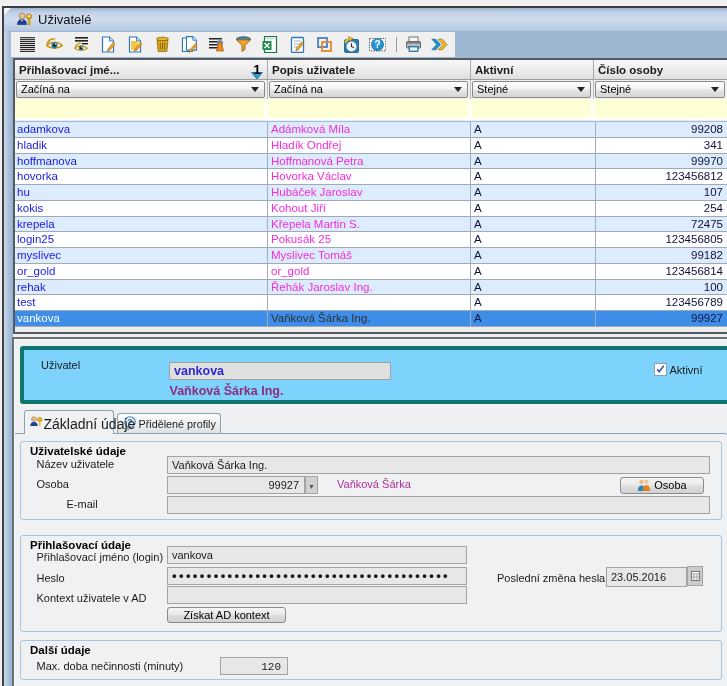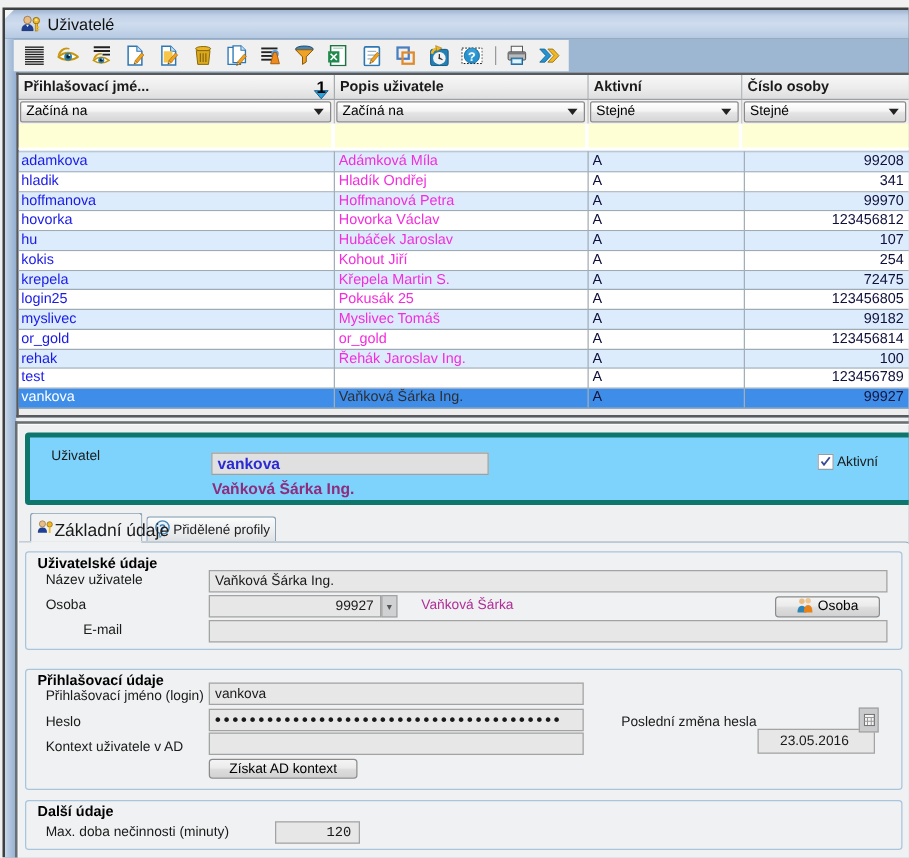--- a/index.html
+++ b/index.html
@@ -383,21 +383,21 @@
     <div class="tbox" style="left:146px;top:54px;width:541px;height:16px;"></div>
   </div>
 
   <div class="gb" id="gb2" style="top:195.5px;height:95.5px;">
     <div class="gblabel">Přihlašovací údaje</div>
     <div class="flabel" style="left:15.5px;top:15px;">Přihlašovací jméno (login)</div>
     <div class="tbox" style="left:146px;top:10.5px;width:298px;height:16px;"><span>vankova</span></div>
     <div class="flabel" style="left:15.5px;top:36px;">Heslo</div>
     <div class="tbox" style="left:146px;top:31.5px;width:298px;height:16px;"><span id="dots" style="font-size:13px;font-weight:bold;letter-spacing:2.4px;">••••••••••••••••••••••••••••••••••••••••</span></div>
     <div class="flabel" style="left:476px;top:36px;">Poslední změna hesla</div>
-    <div class="tbox" style="left:585px;top:47px;width:79px;height:18px;line-height:18px;padding-left:13px;"><span>23.05.2016</span></div>
+    <div class="tbox" style="left:585px;top:31px;width:79px;height:18px;line-height:18px;"><span>23.05.2016</span></div>
     <div class="tbox" style="left:666px;top:30.5px;width:14px;height:18px;background:#c9cbcd;">
       <svg style="margin:4px 0 0 2.5px;" width="9" height="10" viewBox="0 0 9 10">
           <rect x="0.5" y="0.5" width="8" height="9" fill="#f4f4f4" stroke="#777" stroke-width="1"></rect>
           <path d="M0.5 3 H8.5 M3 3 V9 M6 3 V9 M0.5 6 H8.5" stroke="#999" stroke-width="0.8" fill="none"></path>
         </svg>
     </div>
     <div class="flabel" style="left:15.5px;top:56px;">Kontext uživatele v AD</div>
     <div class="tbox" style="left:146px;top:50.5px;width:298px;height:16px;"></div>
     <div class="btn" style="left:146px;top:71.5px;width:119px;height:16px;line-height:15px;">Získat AD kontext</div>
   </div>

